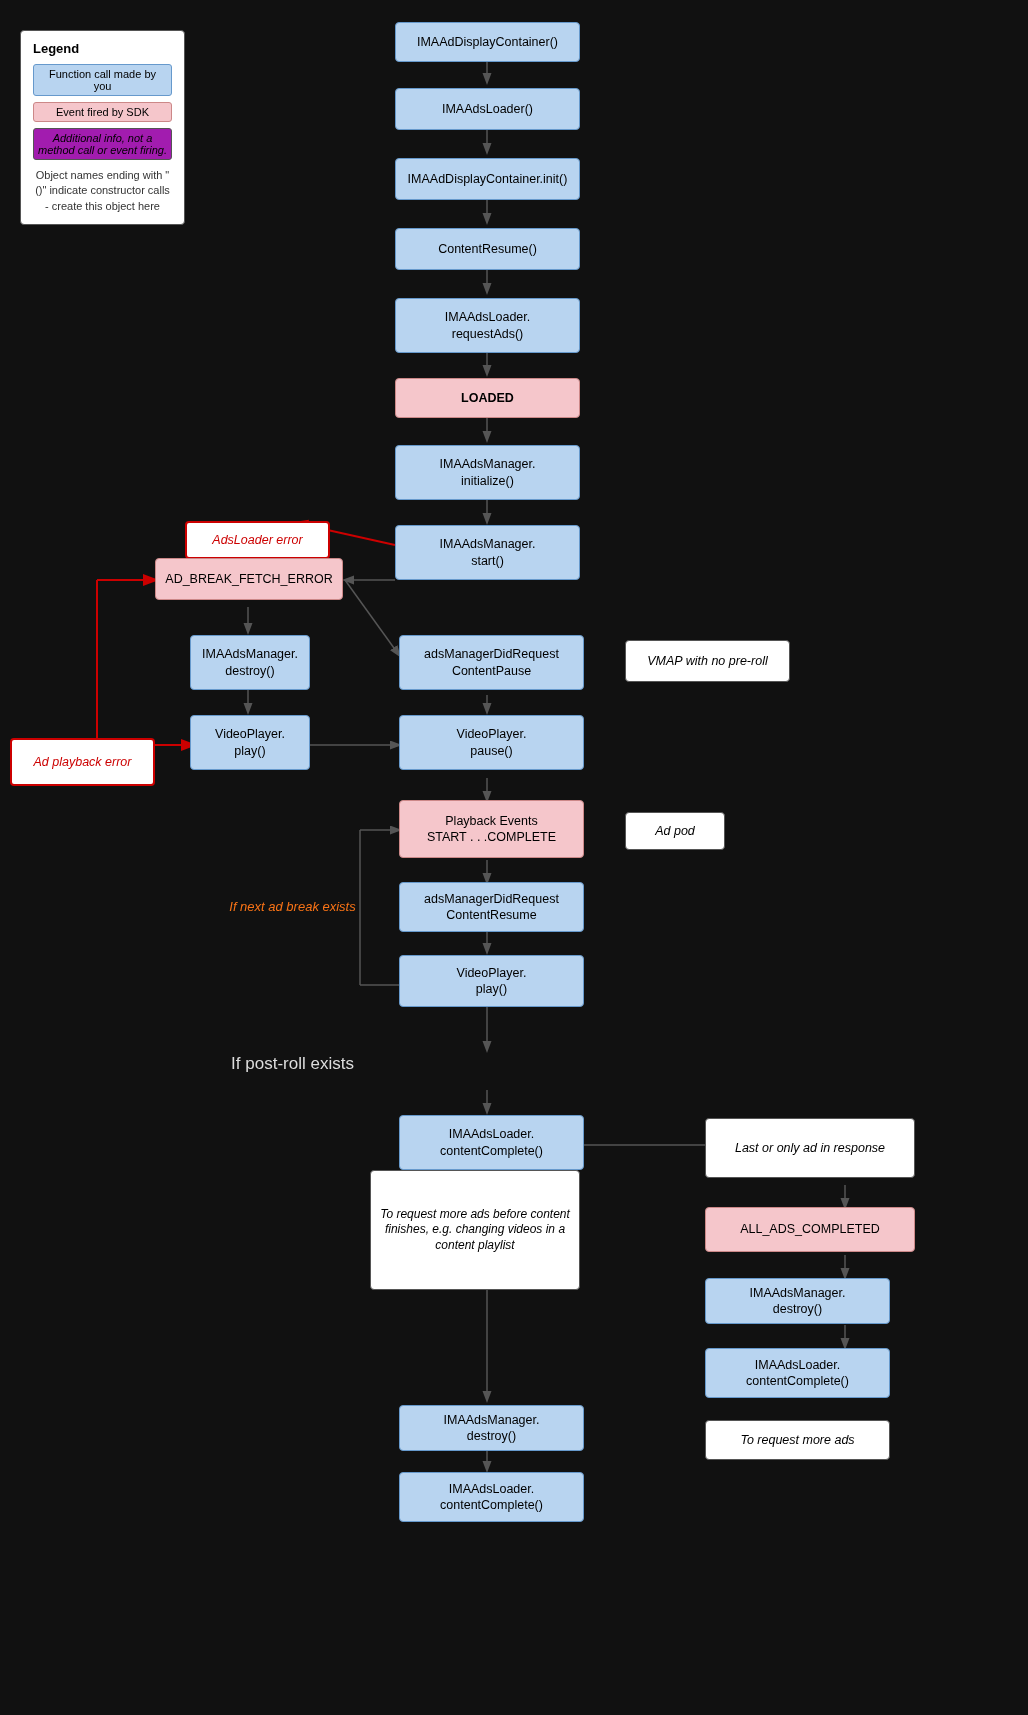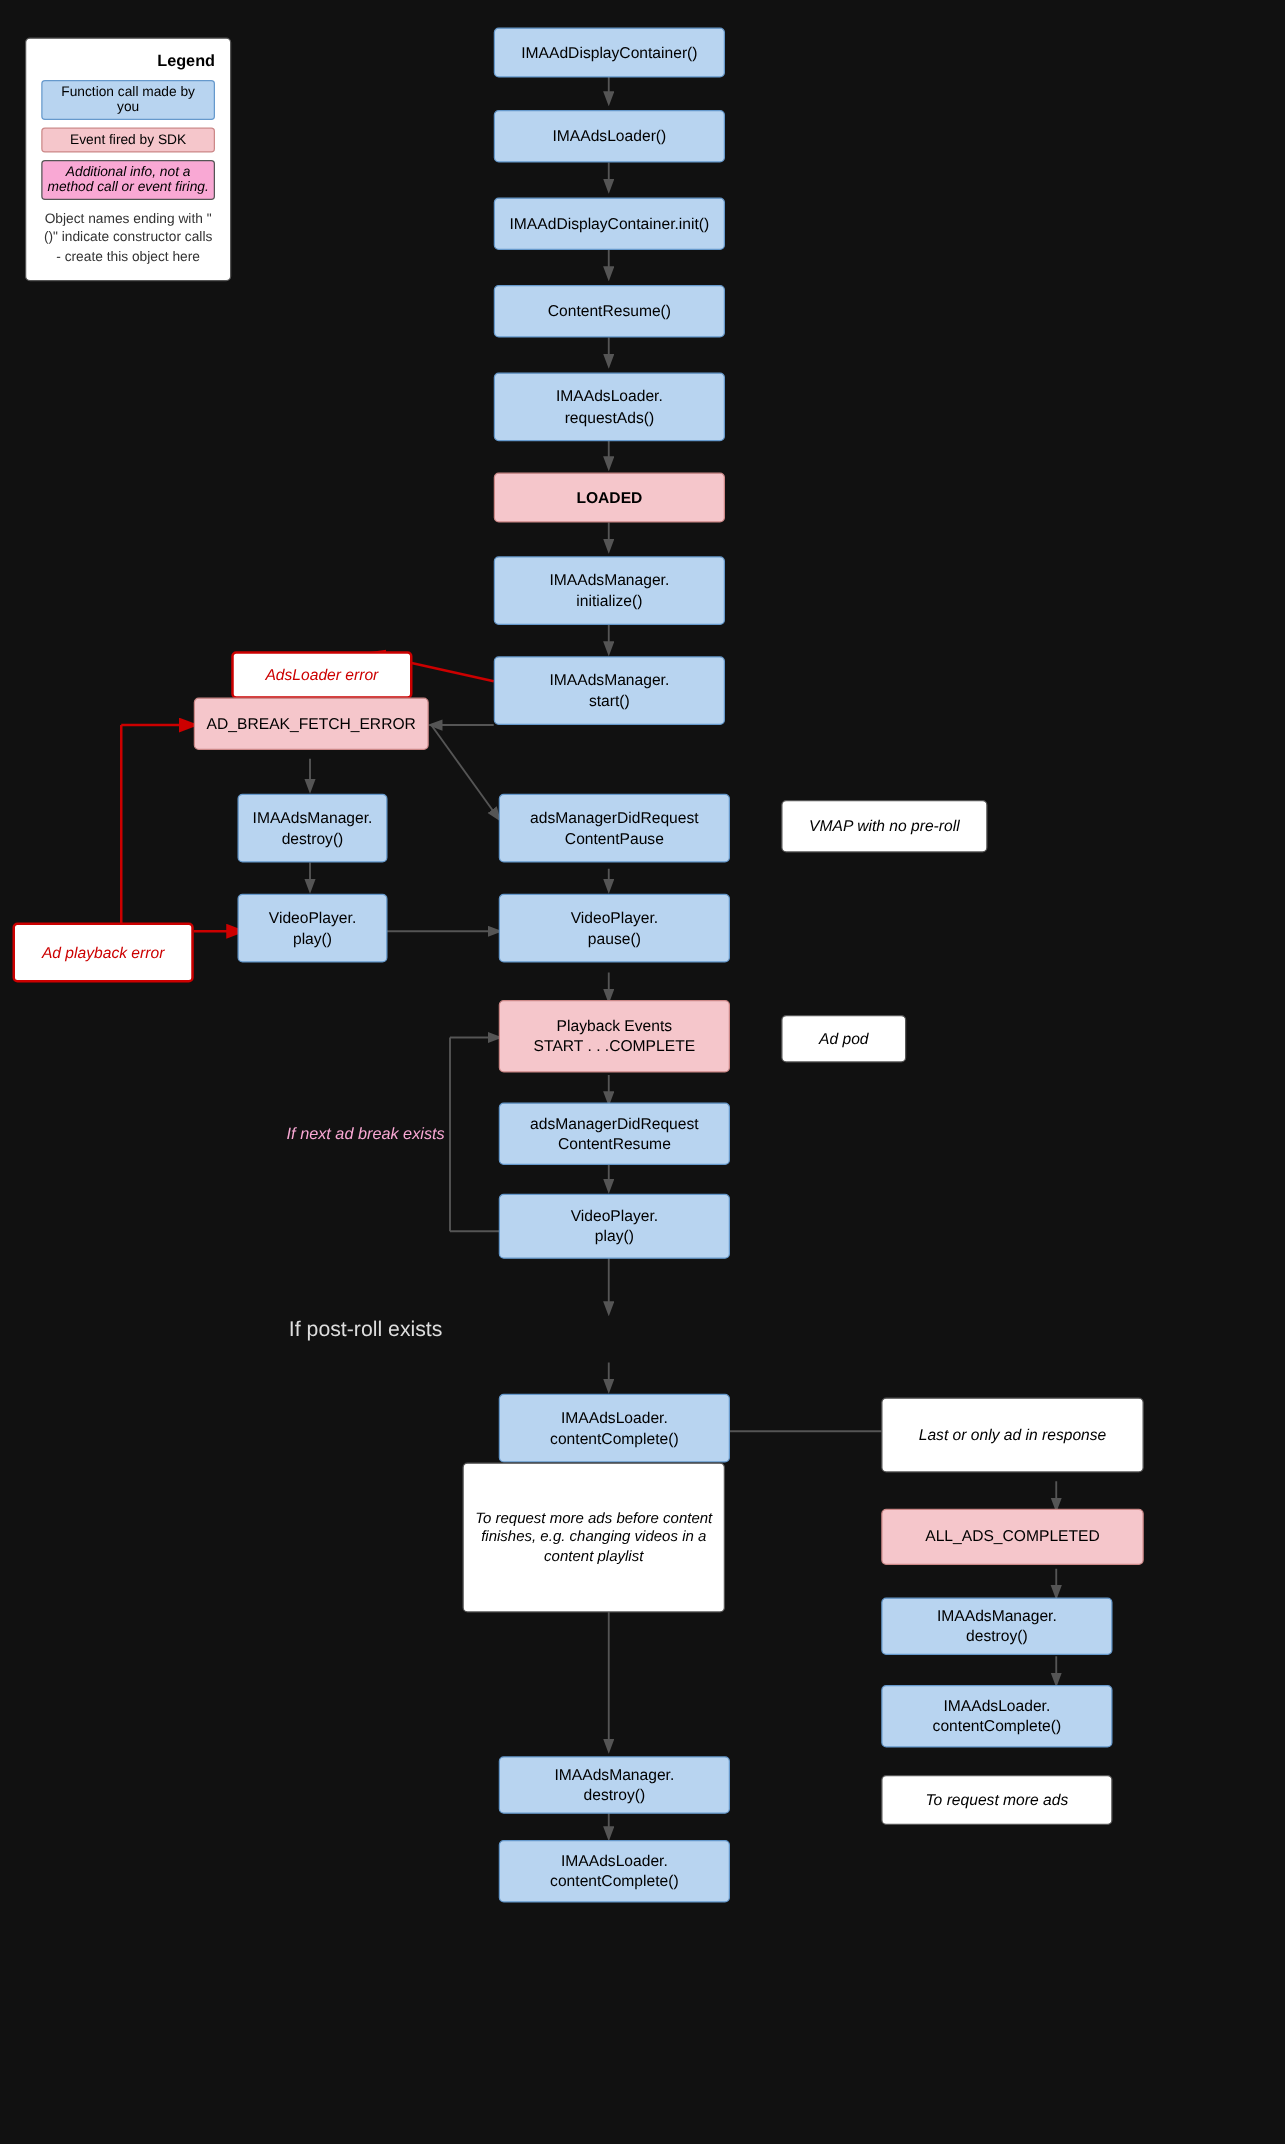--- a/index.html
+++ b/index.html
@@ -23,21 +23,21 @@
       position: absolute;
       top: 30px;
       left: 20px;
       background: white;
       border: 1.5px solid #555;
       border-radius: 4px;
       padding: 10px 12px;
       width: 165px;
     }
     .legend-title {
-      text-align: right;
+      text-align: left;
       font-size: 13px;
       font-weight: bold;
       margin-bottom: 8px;
       color: #000;
     }
     .legend-item {
       margin-bottom: 6px;
     }
     .legend-box-blue {
       background: #b8d4f0;
@@ -52,21 +52,21 @@
       background: #f5c6cb;
       border: 1.5px solid #c88;
       border-radius: 3px;
       text-align: center;
       font-size: 11px;
       padding: 3px 6px;
       color: #000;
       margin-top: 6px;
     }
     .legend-box-italic {
-      background: #f9a8d4;
+      background: #a21caf;
       border: 1.5px solid #555;
       border-radius: 3px;
       text-align: center;
       font-size: 11px;
       padding: 3px 2px;
       color: #000;
       font-style: italic;
       margin-top: 6px;
     }
     .legend-note {
@@ -304,21 +304,21 @@
 
   <div class="node node-pink" style="left:399px; top:800px; width:185px; height:58px;">
     <span style="white-space:pre-line; text-align:center;">Playback Events
 START . . .COMPLETE</span>
   </div>
 
   <div class="node node-white" style="left:625px; top:812px; width:100px; height:38px;">
     <span>Ad pod</span>
   </div>
 
-  <div class="node node-white" style="left:200px; top:882px; width:185px; height:50px; border:none; background:transparent; color:#f9a8d4; font-size:13px;">
+  <div class="node node-white" style="left:200px; top:882px; width:185px; height:50px; border:none; background:transparent; color:#f97316; font-size:13px;">
     <span>If next ad break exists</span>
   </div>
 
   <div class="node node-blue" style="left:399px; top:882px; width:185px; height:50px;">
     <span>adsManagerDidRequest​ContentResume</span>
   </div>
 
   <div class="node node-blue" style="left:399px; top:955px; width:185px; height:52px;">
     <span style="white-space:pre-line;">VideoPlayer.
 play()</span>

